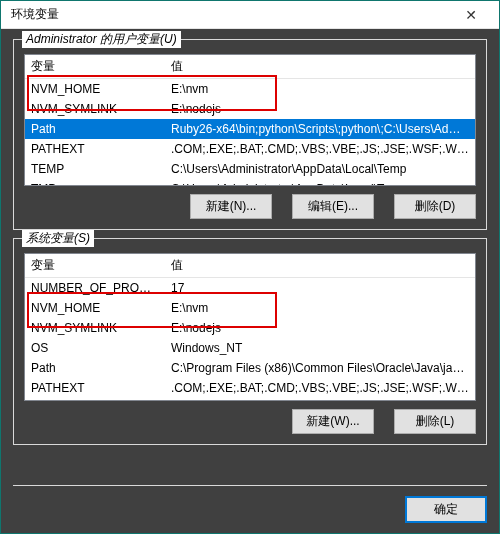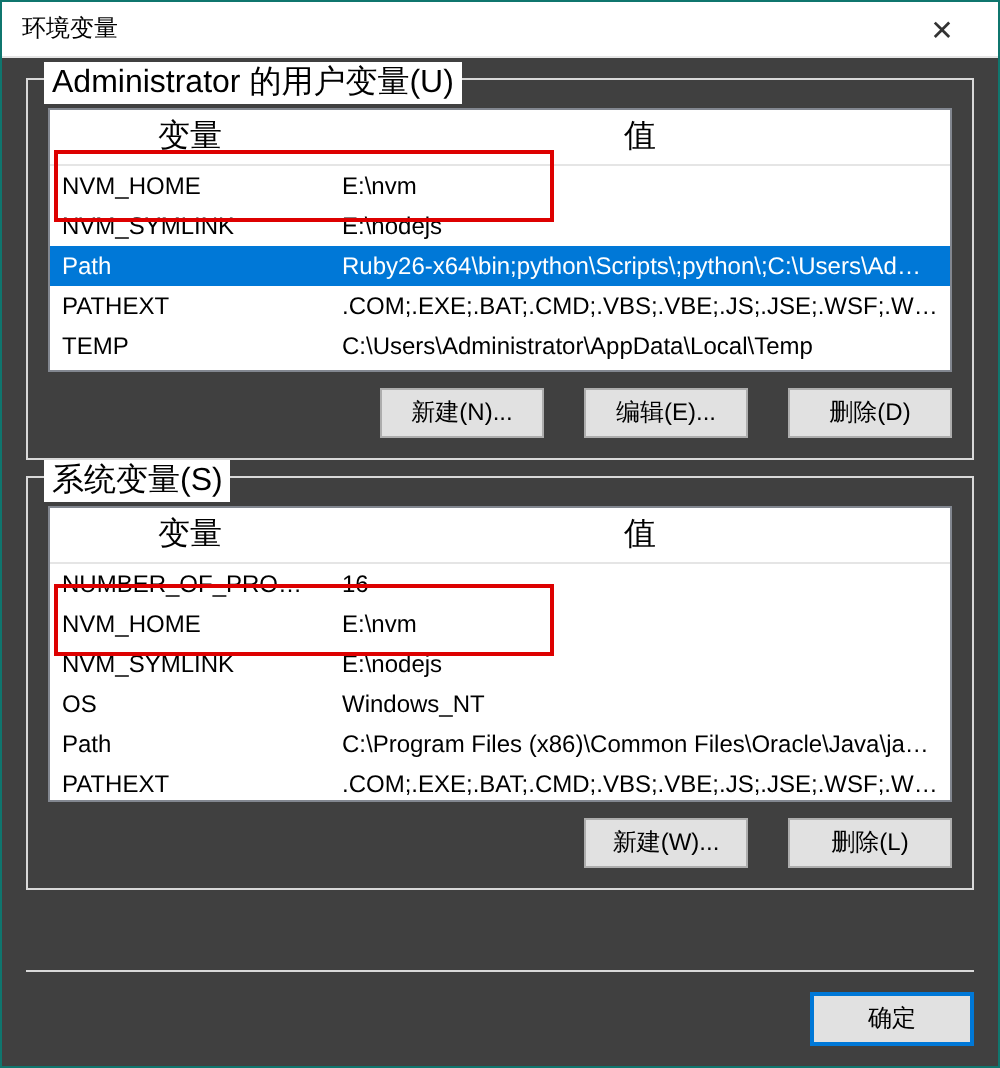--- a/index.html
+++ b/index.html
@@ -52,42 +52,43 @@
     border: 1px solid #d9d9d9;
     padding: 10px 10px 10px 10px;
     position: relative;
   }
   .groupbox .legend {
     position: absolute;
     top: -9px;
     left: 8px;
     background: #fff;
     padding: 0 4px;
-    font-size: 16px;
+    font-size: 12px;
+    font-style: italic;
   }
   .table-wrap {
     border: 1px solid #828790;
     height: 132px;
     overflow: hidden;
     background: #fff;
     margin-top: 4px;
     position: relative;
   }
   table {
     width: 100%;
     border-collapse: collapse;
     table-layout: fixed;
   }
   thead th {
-    text-align: center;
+    text-align: left;
     font-weight: normal;
     padding: 3px 6px;
     border-bottom: 1px solid #e5e5e5;
     background: #fff;
-    font-size: 16px;
+    font-size: 12px;
     white-space: nowrap;
   }
   tbody td {
     padding: 2px 6px;
     font-size: 12px;
     white-space: nowrap;
     overflow: hidden;
     text-overflow: ellipsis;
     line-height: 16px;
   }
@@ -199,21 +200,21 @@
         <table>
           <thead>
             <tr>
               <th class="col-name">变量</th>
               <th class="col-val">值</th>
             </tr>
           </thead>
           <tbody id="sys-body">
               <tr>
                 <td>NUMBER_OF_PROCESSORS</td>
-                <td>16</td>
+                <td>17</td>
               </tr>
               <tr>
                 <td>NVM_HOME</td>
                 <td>E:\nvm</td>
               </tr>
               <tr>
                 <td>NVM_SYMLINK</td>
                 <td>E:\nodejs</td>
               </tr>
               <tr>

